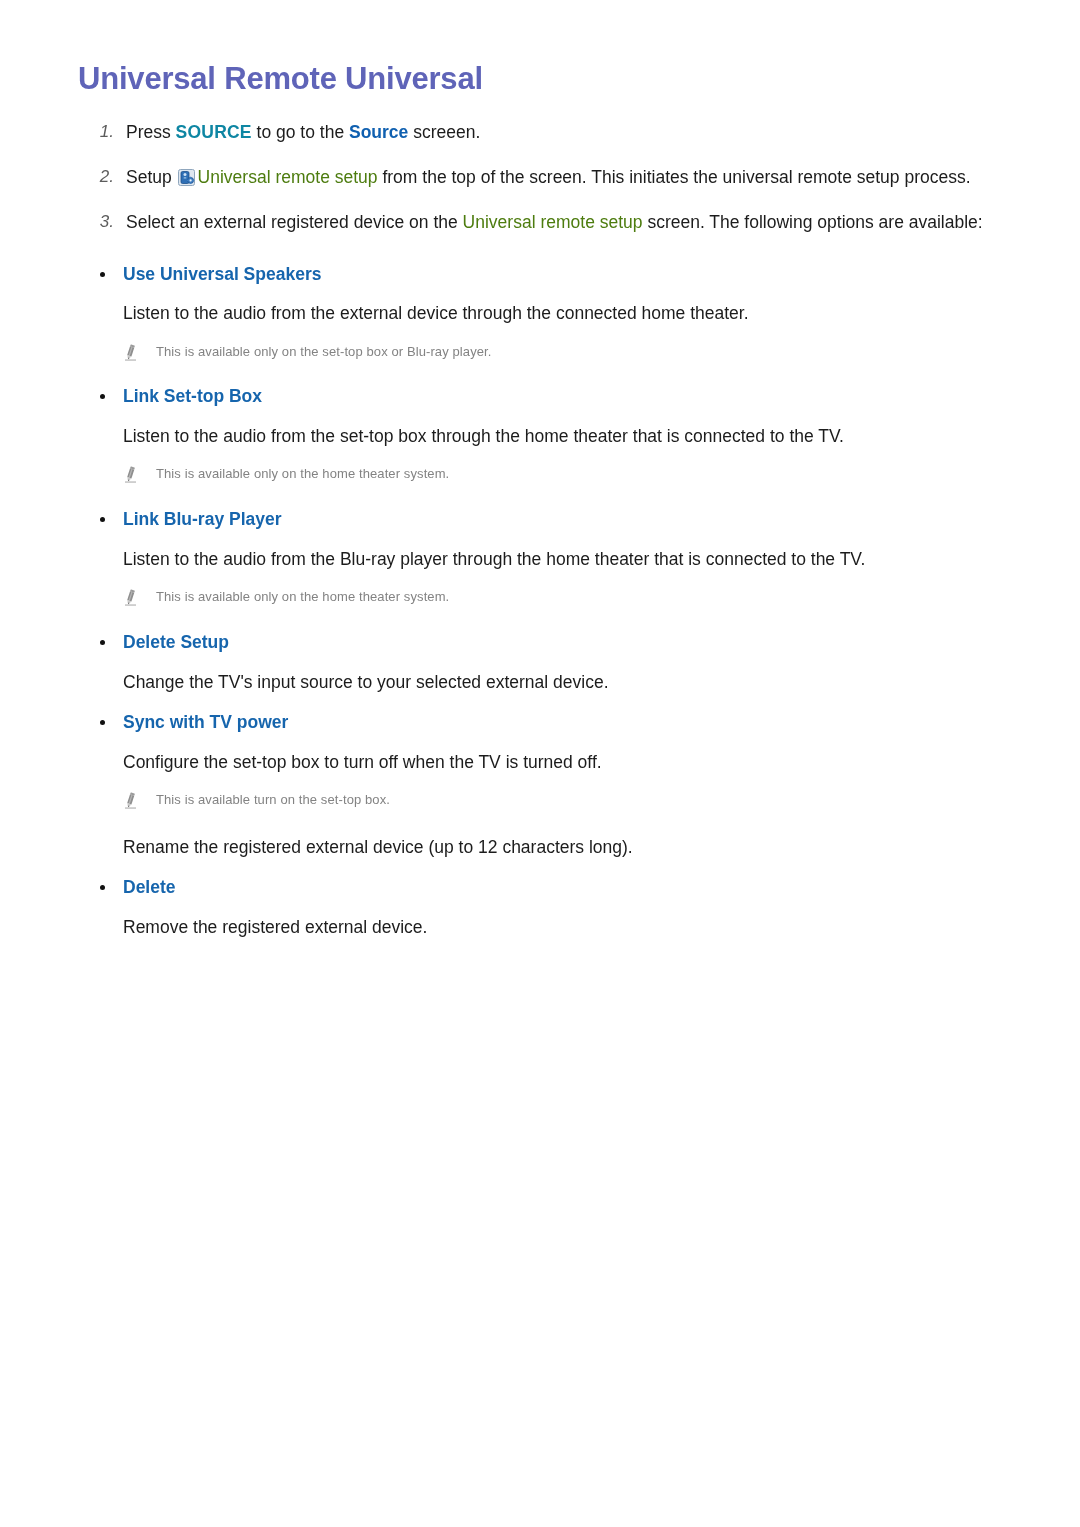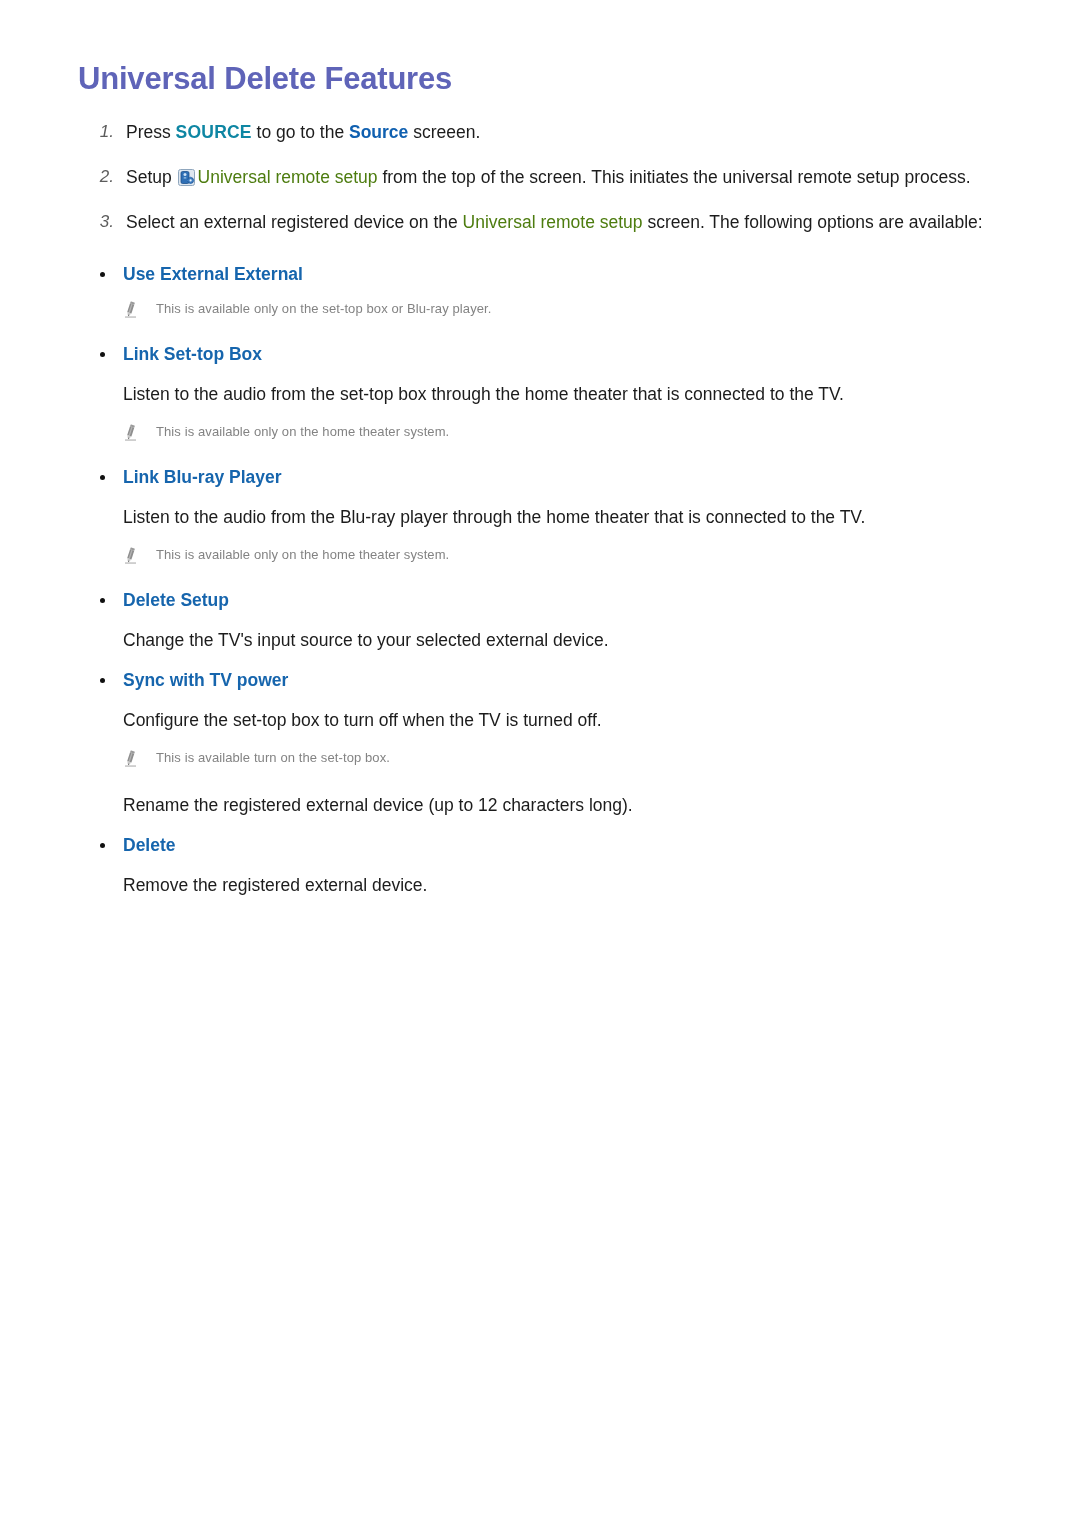--- a/index.html
+++ b/index.html
@@ -123,21 +123,21 @@
   }
   .note .pencil svg { display: block; }
 
   .opt-block:last-child .opt-body { margin-bottom: 4px; }
 </style>
 </head>
 <body>
 
 <div class="page">
 
-  <h1 class="page-title">Universal Delete Features</h1>
+  <h1 class="page-title">Universal Remote Universal</h1>
 
   <ol class="steps">
       <li class="step"><span class="step-num">1.</span><span>Press </span><span class="k-teal">SOURCE</span><span>  to go to the </span><span class="k-blue">Source</span><span> screeen.</span></li>
       <li class="step"><span class="step-num">2.</span><span>Setup </span><span class="inline-icon"><svg viewBox="0 0 17 17" width="17" height="17" xmlns="http://www.w3.org/2000/svg">
             <rect x="0.5" y="0.5" width="16" height="16" rx="2" fill="#dfe7f0" stroke="#8fa6bd"></rect>
             <rect x="3" y="2.5" width="8" height="12" rx="1.6" fill="#2f6fb5" stroke="#1d4f8a" stroke-width="0.8"></rect>
             <circle cx="7" cy="5.6" r="1.5" fill="#cfe2f5"></circle>
             <rect x="5.6" y="8.3" width="2.8" height="1.1" rx="0.5" fill="#9ec4e8"></rect>
             <g transform="translate(9.6,8.4)">
               <circle cx="3" cy="3" r="3" fill="#3f7fc4" stroke="#1d4f8a" stroke-width="0.7"></circle>
@@ -146,21 +146,22 @@
               <rect x="2.5" y="5.3" width="1" height="1.3" fill="#3f7fc4"></rect>
               <rect x="-0.6" y="2.5" width="1.3" height="1" fill="#3f7fc4"></rect>
               <rect x="5.3" y="2.5" width="1.3" height="1" fill="#3f7fc4"></rect>
             </g>
           </svg></span><span class="k-link">Universal remote setup</span><span> from the top of the screen. This initiates the universal remote setup process.</span></li>
       <li class="step"><span class="step-num">3.</span><span>Select an external registered device on the </span><span class="k-link">Universal remote setup</span><span> screen. The following options are available:</span></li>
     </ol>
 
   <div class="options">
       <div class="opt-block">
-        <div class="opt-head"><span class="bullet"></span><span>Use External External</span></div>
+        <div class="opt-head"><span class="bullet"></span><span>Use Universal Speakers</span></div>
+        <p class="opt-body">Listen to the audio from the external device through the connected home theater.</p>
         <p class="note"><span class="pencil">
             <svg viewBox="0 0 15 17" width="15" height="17" xmlns="http://www.w3.org/2000/svg">
               <g transform="rotate(18 7.5 8.5)">
                 <rect x="5.2" y="0.6" width="4.4" height="2.2" rx="0.6" fill="#9b9b9b"></rect>
                 <rect x="5.2" y="2.8" width="4.4" height="9.2" fill="#8e8e8e"></rect>
                 <rect x="6.6" y="2.8" width="1.2" height="9.2" fill="#b4b4b4"></rect>
                 <polygon points="5.2,12 9.6,12 7.4,15.6" fill="#c9c9c9"></polygon>
                 <polygon points="6.5,14.1 8.3,14.1 7.4,15.6" fill="#6d6d6d"></polygon>
               </g>
               <rect x="2" y="15.4" width="11" height="1.3" fill="#b9b9b9"></rect>

